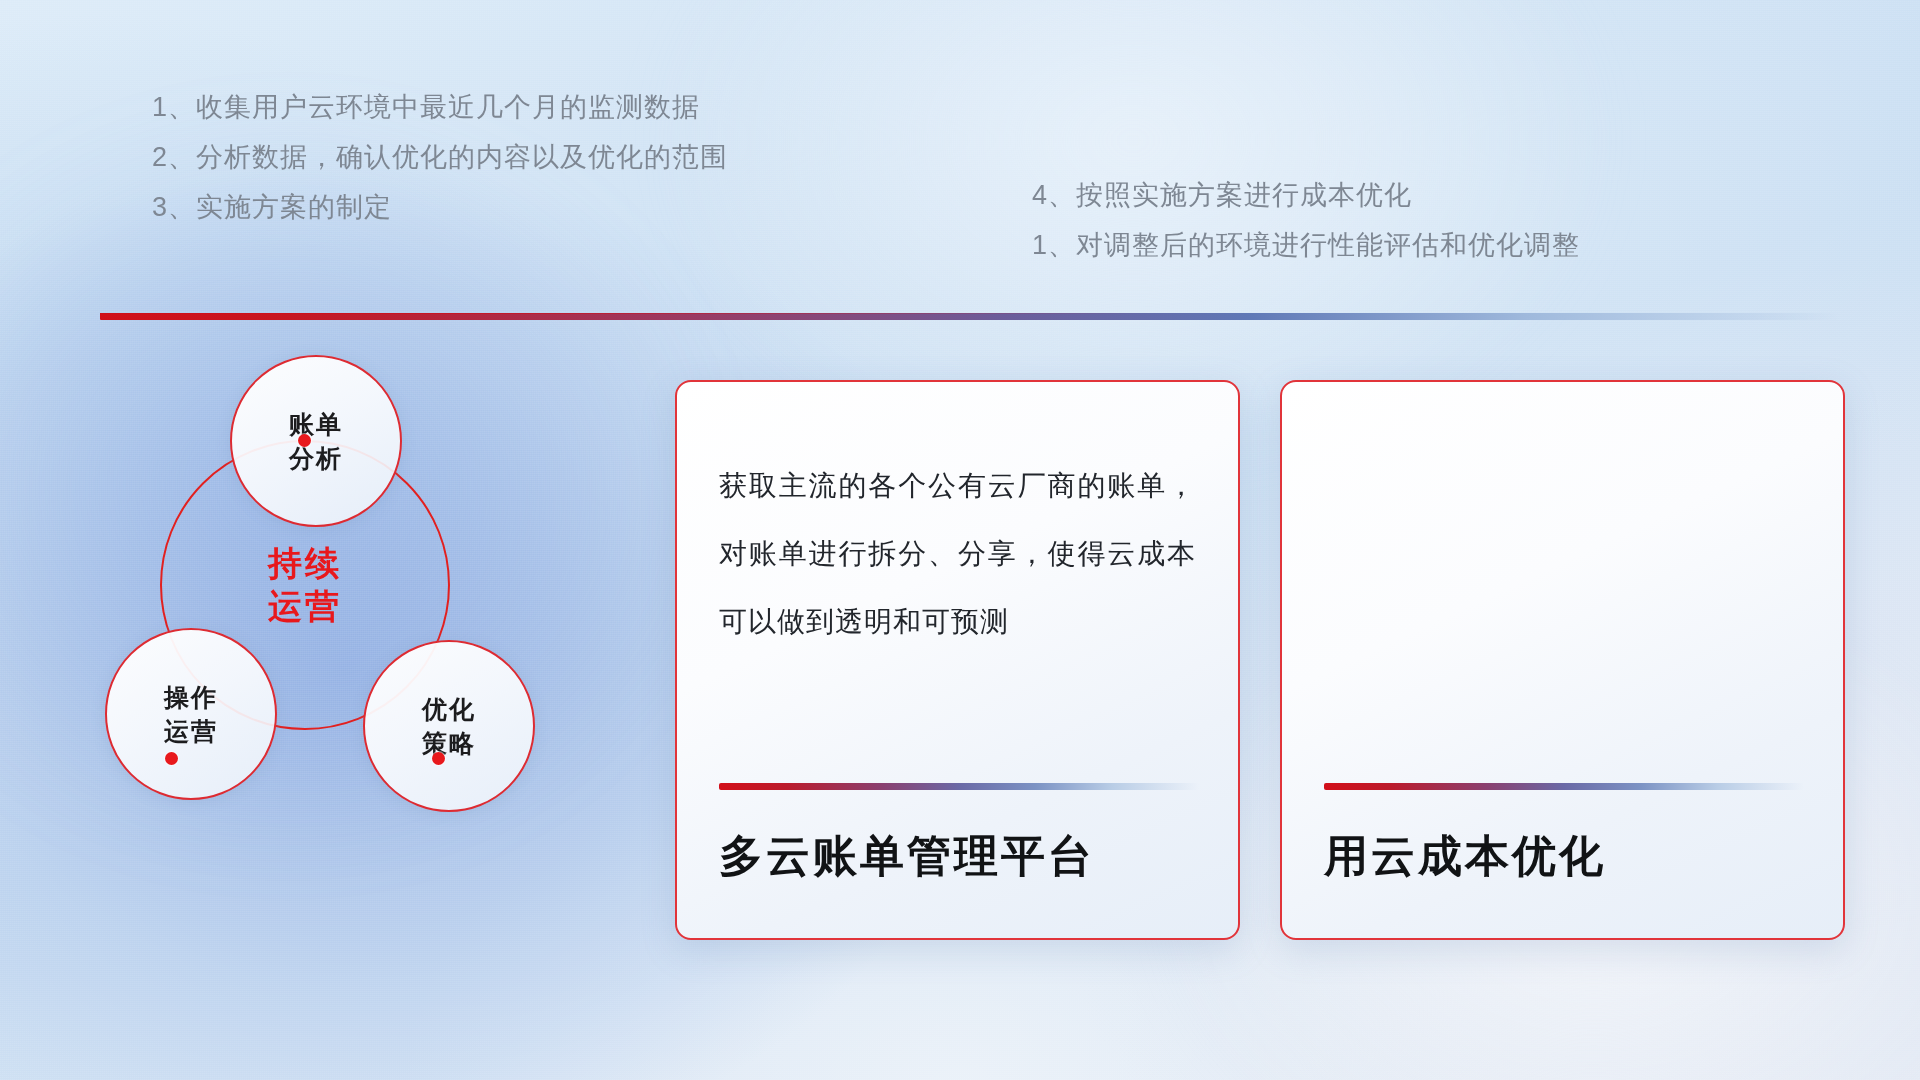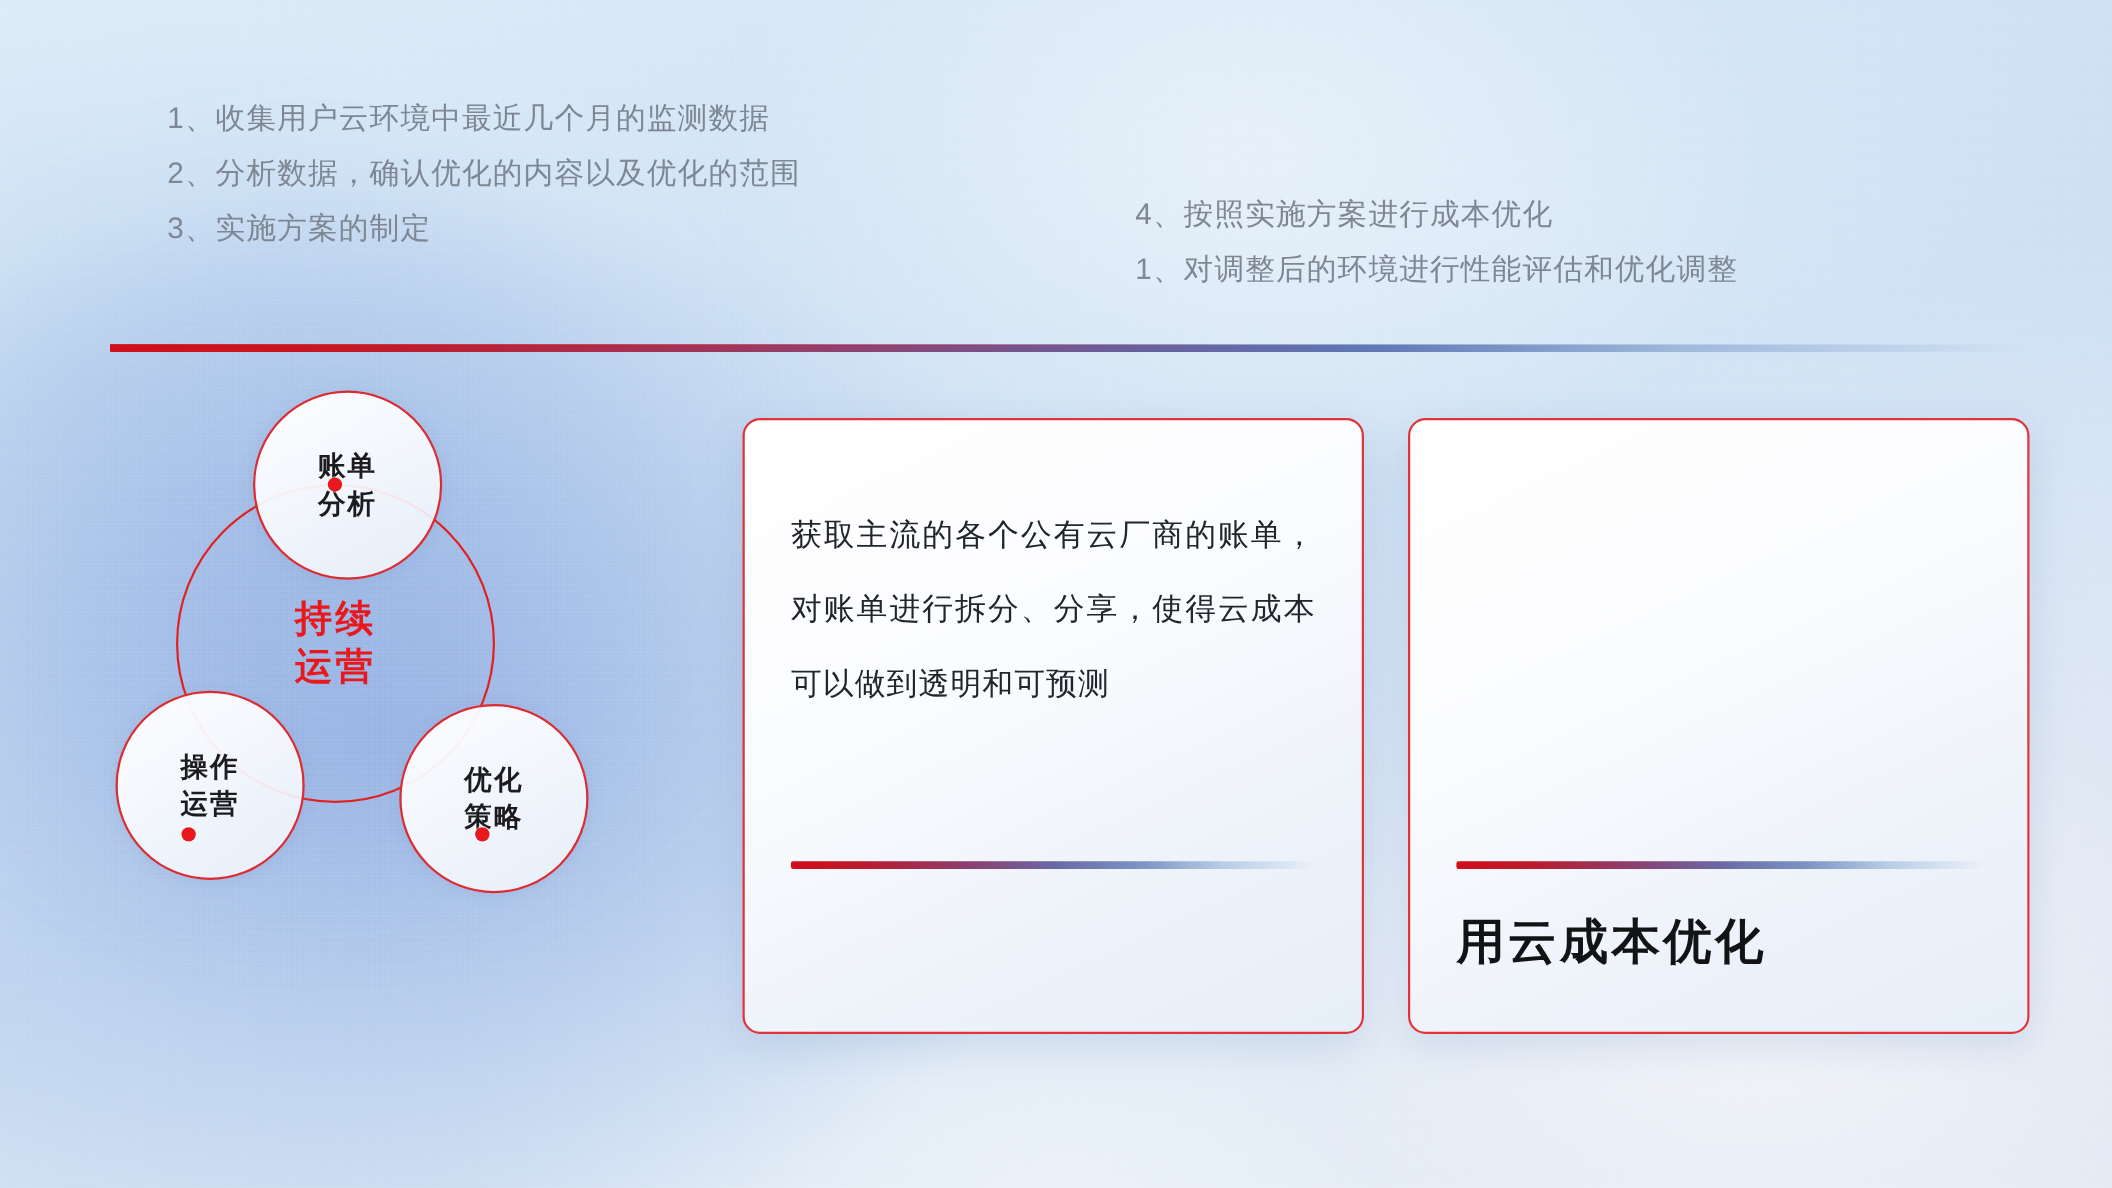--- a/index.html
+++ b/index.html
@@ -179,18 +179,19 @@
   </div>
 
   <div class="v-dot" id="dot-top"></div>
   <div class="v-dot" id="dot-left"></div>
   <div class="v-dot" id="dot-right"></div>
 </div>
 
 <div class="card" id="card-1">
   <div class="card-body">获取主流的各个公有云厂商的账单，对账单进行拆分、分享，使得云成本可以做到透明和可预测</div>
   <div class="card-rule"></div>
+  <div class="card-title">多云账单管理平台</div>
 </div>
 
 <div class="card" id="card-2">
   <div class="card-rule"></div>
   <div class="card-title">用云成本优化</div>
 </div>
 
 </body></html>

